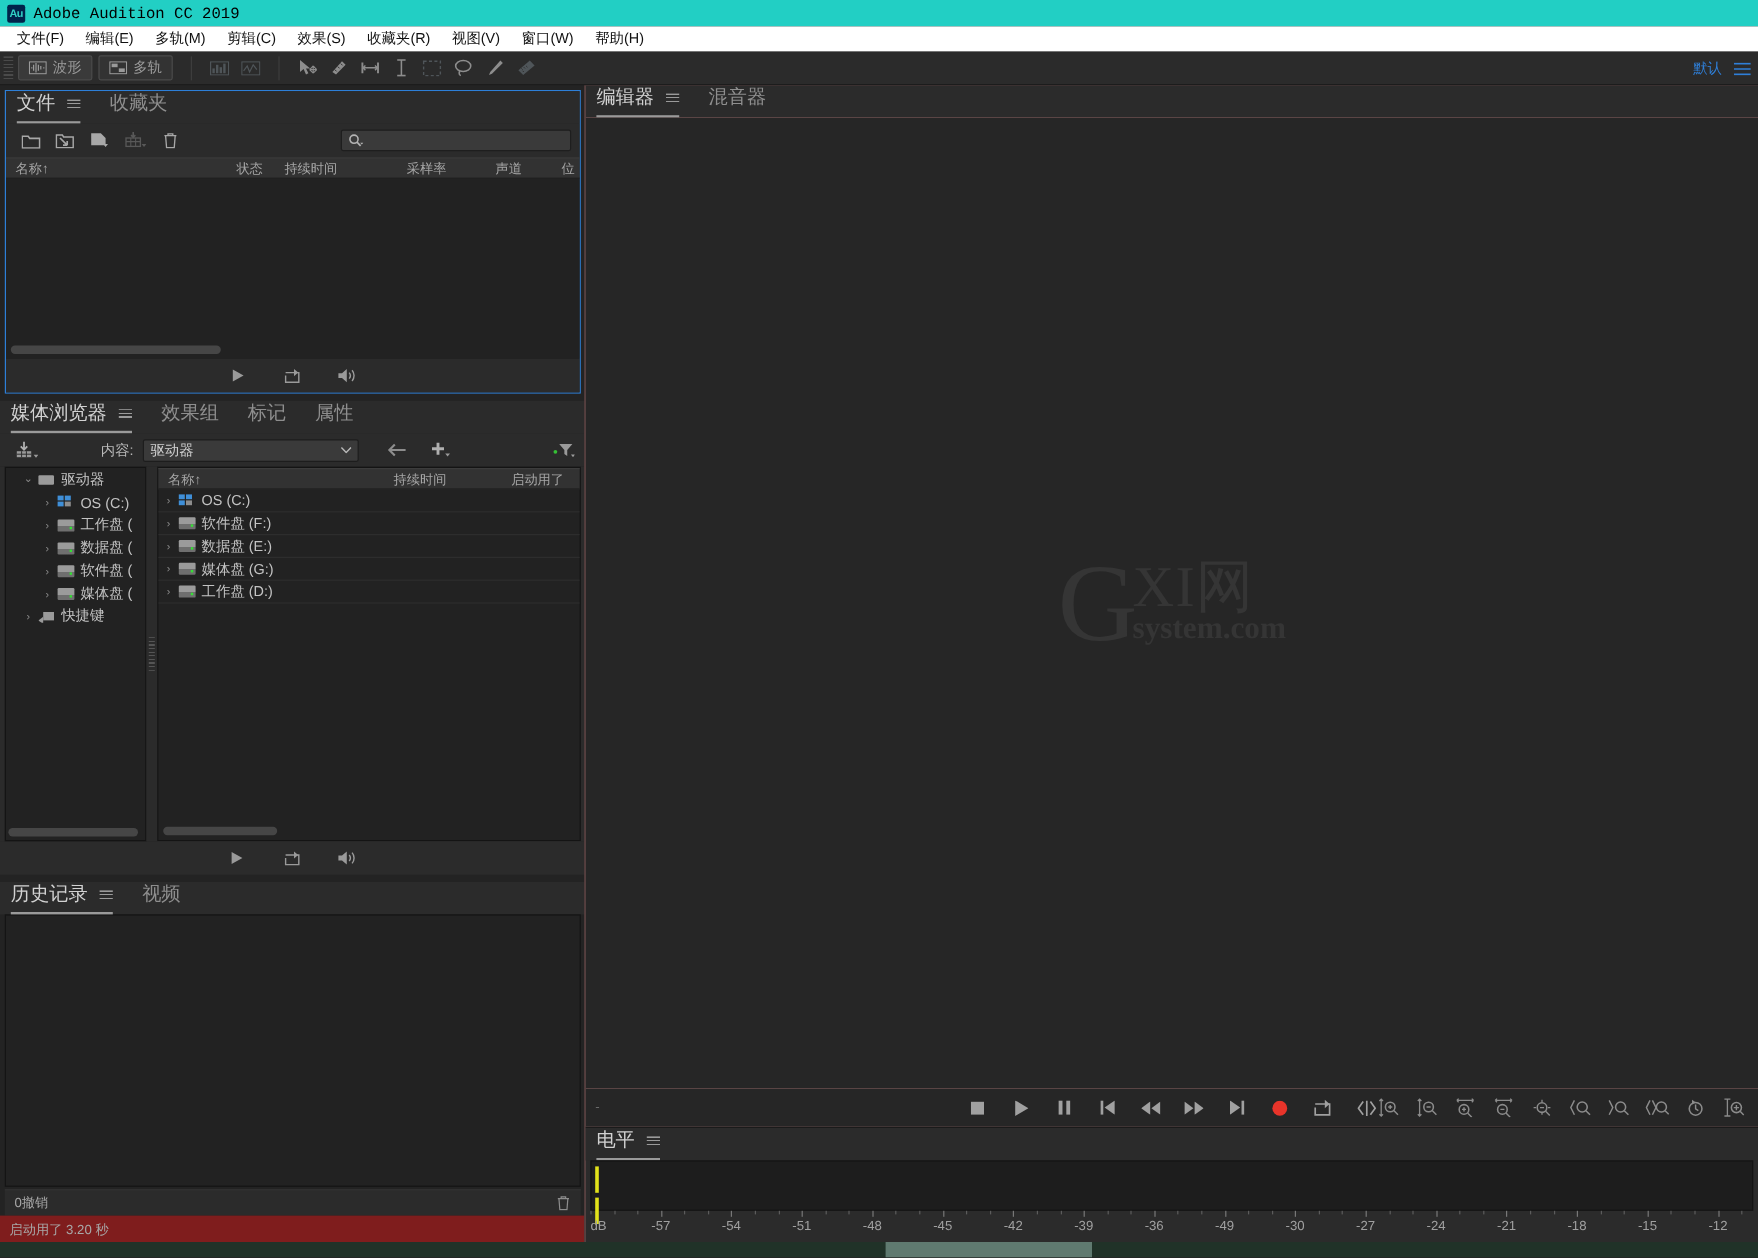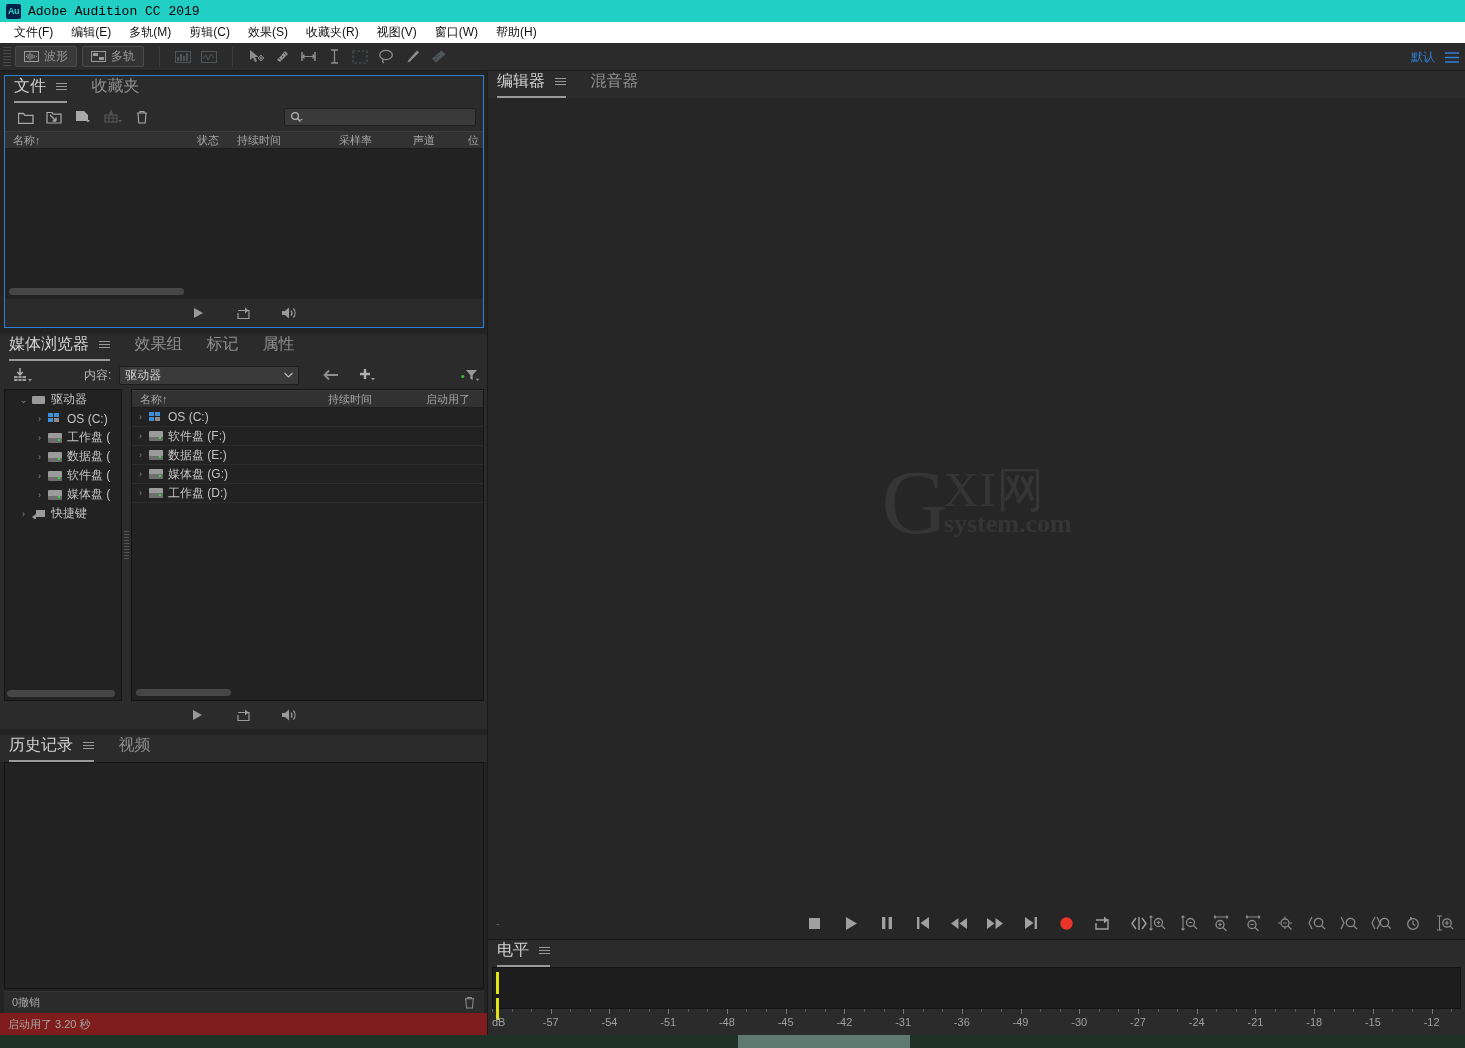--- a/index.html
+++ b/index.html
@@ -837,21 +837,21 @@
           <div class="tick minor" style="left: 28.2828%;"></div>
           <div class="tick" style="left: 30.303%;"></div>
           <div class="tick-lbl" style="left: 30.303%;">-45</div>
           <div class="tick minor" style="left: 32.3232%;"></div>
           <div class="tick minor" style="left: 34.3434%;"></div>
           <div class="tick" style="left: 36.3636%;"></div>
           <div class="tick-lbl" style="left: 36.3636%;">-42</div>
           <div class="tick minor" style="left: 38.3838%;"></div>
           <div class="tick minor" style="left: 40.404%;"></div>
           <div class="tick" style="left: 42.4242%;"></div>
-          <div class="tick-lbl" style="left: 42.4242%;">-31</div>
+          <div class="tick-lbl" style="left: 42.4242%;">-39</div>
           <div class="tick minor" style="left: 44.4444%;"></div>
           <div class="tick minor" style="left: 46.4646%;"></div>
           <div class="tick" style="left: 48.4848%;"></div>
           <div class="tick-lbl" style="left: 48.4848%;">-36</div>
           <div class="tick minor" style="left: 50.5051%;"></div>
           <div class="tick minor" style="left: 52.5253%;"></div>
           <div class="tick" style="left: 54.5455%;"></div>
           <div class="tick-lbl" style="left: 54.5455%;">-49</div>
           <div class="tick minor" style="left: 56.5657%;"></div>
           <div class="tick minor" style="left: 58.5859%;"></div>

